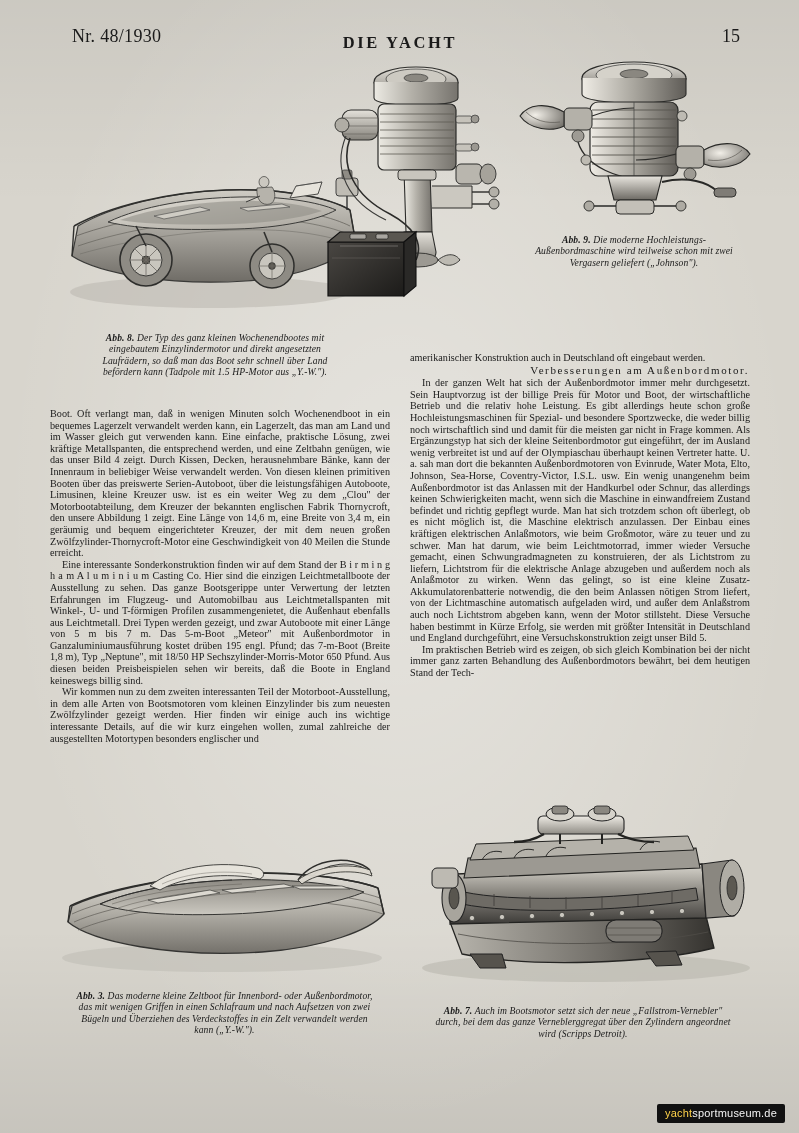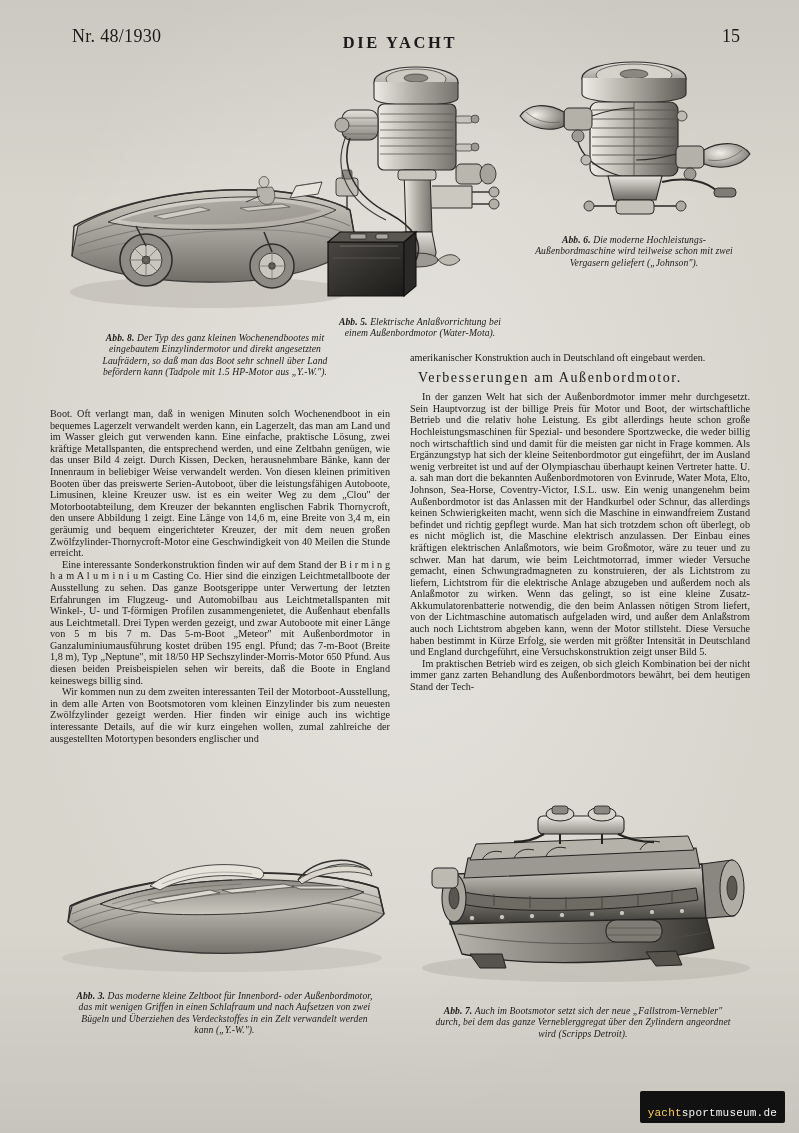--- a/index.html
+++ b/index.html
@@ -97,37 +97,37 @@
     text-align: justify;
     text-justify: inter-word;
     hyphens: auto;
   }
   .col p {
     margin: 0;
     text-indent: 12px;
   }
   .col p.noind { text-indent: 0; }
   .col h4 {
-    margin: 8px;
-    font-size: 14px;
+    margin: 1px;
+    font-size: 11px;
     font-weight: normal;
     letter-spacing: 1.6px;
-    text-align: left;
+    text-align: right;
   }
 
   
   .watermark {
     position: absolute;
     right: 14px;
     bottom: 10px;
     background: #111;
     color: #f4f4f4;
-    font-family: Liberation Mono, monospace;
+    font-family: Liberation Sans, sans-serif;
     font-size: 11px;
-    padding: 16px 8px 4px 8px;
+    padding: 3px 8px 4px 8px;
     letter-spacing: 0.2px;
     border-radius: 2px;
   }
   .watermark .y { color: #ffd24a; }
 </style>
 </head>
 <body>
 
 <div class="page">
   <div class="sheet">
@@ -301,24 +301,20 @@
             <path d="M8 196 L20 186 L96 186 L84 196 Z" fill="#5a5751" stroke="#111" stroke-width="1.1"></path>
             <path d="M84 196 L96 186 L96 240 L84 250 Z" fill="#2a2927" stroke="#111" stroke-width="1.1"></path>
 
             <rect x="30" y="188" width="16" height="5" rx="1.5" fill="#a9a6a0" stroke="#111" stroke-width="0.6"></rect>
             <rect x="56" y="188" width="12" height="5" rx="1.5" fill="#a9a6a0" stroke="#111" stroke-width="0.6"></rect>
             <path d="M20 200 L78 200" stroke="#8f8c86" stroke-width="0.6"></path>
             <path d="M12 212 L80 212" stroke="#6e6b66" stroke-width="0.5"></path>
           </g>
         </svg>
       </div>
-      <div class="cap" style="width:178px;margin:2px auto 0 auto;">
-        <b>Abb. 5.</b>
-        <span>Elektrische Anlaßvorrichtung bei einem Außenbordmotor (Water-Mota).</span>
-      </div>
     </div>
 
     <div class="fig" style="left:470px; top:34px; width:244px;">
       <div class="art" style="width:244px;height:180px;">
         <svg viewBox="0 0 244 180" width="244" height="180">
           <defs>
             <linearGradient id="m6a" x1="0" y1="0" x2="1" y2="0">
               <stop offset="0" stop-color="#efece5"></stop>
               <stop offset="0.5" stop-color="#a9a69e"></stop>
               <stop offset="1" stop-color="#5f5c57"></stop>
@@ -377,21 +373,21 @@
           <path d="M142 156 L164 156" stroke="#292927" stroke-width="1.5"></path>
           <circle cx="169" cy="156" r="5" fill="#aeaba3" stroke="#292927" stroke-width="0.9"></circle>
           <path d="M104 156 L82 156" stroke="#292927" stroke-width="1.5"></path>
           <circle cx="77" cy="156" r="5" fill="#aeaba3" stroke="#292927" stroke-width="0.9"></circle>
 
           <path d="M150 132 C176 126 196 132 206 142" stroke="#292927" stroke-width="2" fill="none"></path>
           <rect x="202" y="138" width="22" height="9" rx="4" fill="#7f7c76" stroke="#292927" stroke-width="0.9"></rect>
         </svg>
       </div>
       <div class="cap" style="width:214px;margin:4px auto 0 auto;">
-        <b>Abb. 6.</b>
+        <b>Abb. 9.</b>
         <span>Die moderne Hochleistungs-Außenbordmaschine wird teilweise schon mit zwei Vergasern geliefert („Johnson").</span>
       </div>
     </div>
 
     <div class="col" style="left:8px; top:392px;">
       <p class="noind">Boot. Oft verlangt man, daß in wenigen Minuten solch Wochenendboot in ein bequemes Lagerzelt verwandelt werden kann, ein Lagerzelt, das man am Land und im Wasser gleich gut verwenden kann. Eine einfache, praktische Lösung, zwei kräftige Metallspanten, die entsprechend werden, und eine Zeltbahn genügen, wie das unser Bild 4 zeigt. Durch Kissen, Decken, herausnehmbare Bänke, kann der Innenraum in beliebiger Weise verwandelt werden. Von diesen kleinen primitiven Booten über das preiswerte Serien-Autoboot, über die leistungsfähigen Autoboote, Limusinen, kleine Kreuzer usw. ist es ein weiter Weg zu dem „Clou" der Motorbootabteilung, dem Kreuzer der bekannten englischen Fabrik Thornycroft, den unsere Abbildung 1 zeigt. Eine Länge von 14,6 m, eine Breite von 3,4 m, ein geräumig und bequem eingerichteter Kreuzer, der mit dem neuen großen Zwölfzylinder-Thornycroft-Motor eine Geschwindigkeit von 40 Meilen die Stunde erreicht.</p>
       <p>Eine interessante Sonderkonstruktion finden wir auf dem Stand der B i r m i n g h a m  A l u m i n i u m  Casting Co. Hier sind die einzigen Leichtmetallboote der Ausstellung zu sehen. Das ganze Bootsgerippe unter Verwertung der letzten Erfahrungen im Flugzeug- und Automobilbau aus Leichtmetallspanten mit Winkel-, U- und T-förmigen Profilen zusammengenietet, die Außenhaut ebenfalls aus Leichtmetall. Drei Typen werden gezeigt, und zwar Autoboote mit einer Länge von 5 m bis 7 m. Das 5-m-Boot „Meteor" mit Außenbordmotor in Ganzaluminiumausführung kostet drüben 195 engl. Pfund; das 7-m-Boot (Breite 1,8 m), Typ „Neptune", mit 18/50 HP Sechszylinder-Morris-Motor 650 Pfund. Aus diesen beiden Preisbeispielen sehen wir bereits, daß die Boote in England keineswegs billig sind.</p>
       <p>Wir kommen nun zu dem zweiten interessanten Teil der Motorboot-Ausstellung, in dem alle Arten von Bootsmotoren vom kleinen Einzylinder bis zum neuesten Zwölfzylinder gezeigt werden. Hier finden wir einige auch ins wichtige interessante Details, auf die wir kurz eingehen wollen, zumal zahlreiche der ausgestellten Motortypen besonders englischer und</p>
     </div>
 

